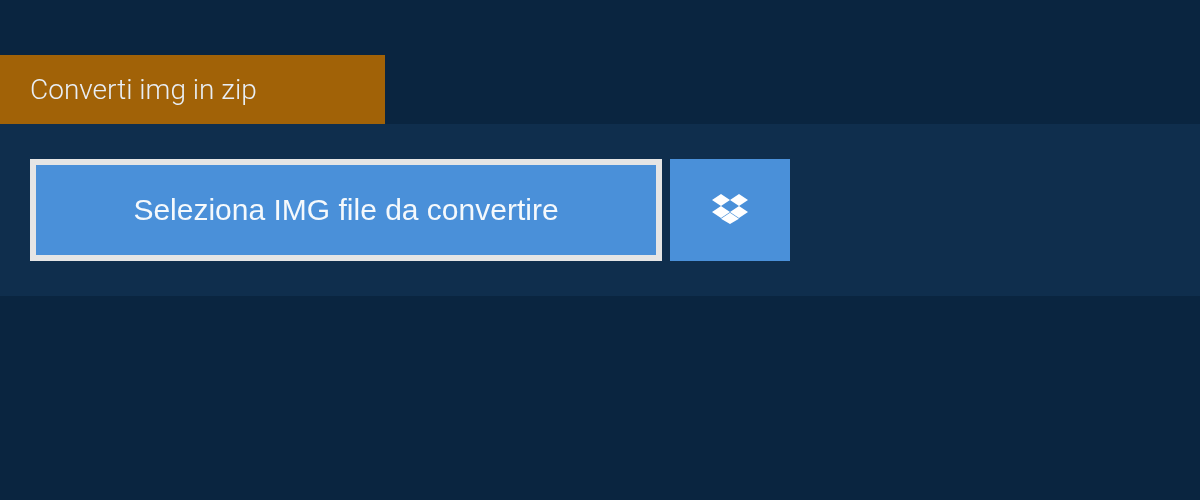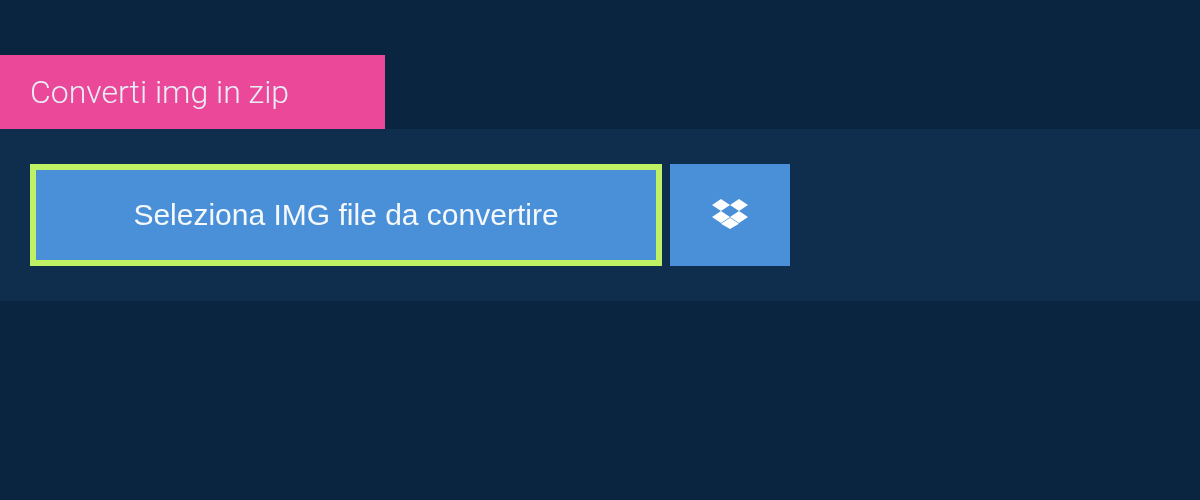--- a/index.html
+++ b/index.html
@@ -9,40 +9,40 @@
       background: #0a2540;
       font-family: -apple-system, BlinkMacSystemFont, "Segoe UI", Roboto, sans-serif;
       overflow: hidden;
     }
     .tab-container {
       margin-top: 55px;
       margin-left: 0;
     }
     .tab {
       display: inline-block;
-      background: #ec4899;
+      background: #a16207;
       color: #e8eef5;
-      font-size: 32px;
+      font-size: 28px;
       font-weight: 300;
       padding: 18px 30px;
       width: 385px;
     }
     .content-panel {
       background: #0f2e4d;
       padding: 35px 30px;
       width: 100%;
     }
     .button-row {
       display: flex;
       gap: 8px;
       align-items: stretch;
     }
     .select-file-button {
       background: #4a90d9;
-      border: 6px solid #bef264;
+      border: 6px solid #e5e5e5;
       color: #f5f9fc;
       font-size: 30px;
       font-weight: 300;
       padding: 28px 48px;
       cursor: pointer;
       display: flex;
       align-items: center;
       justify-content: center;
       width: 632px;
     }

